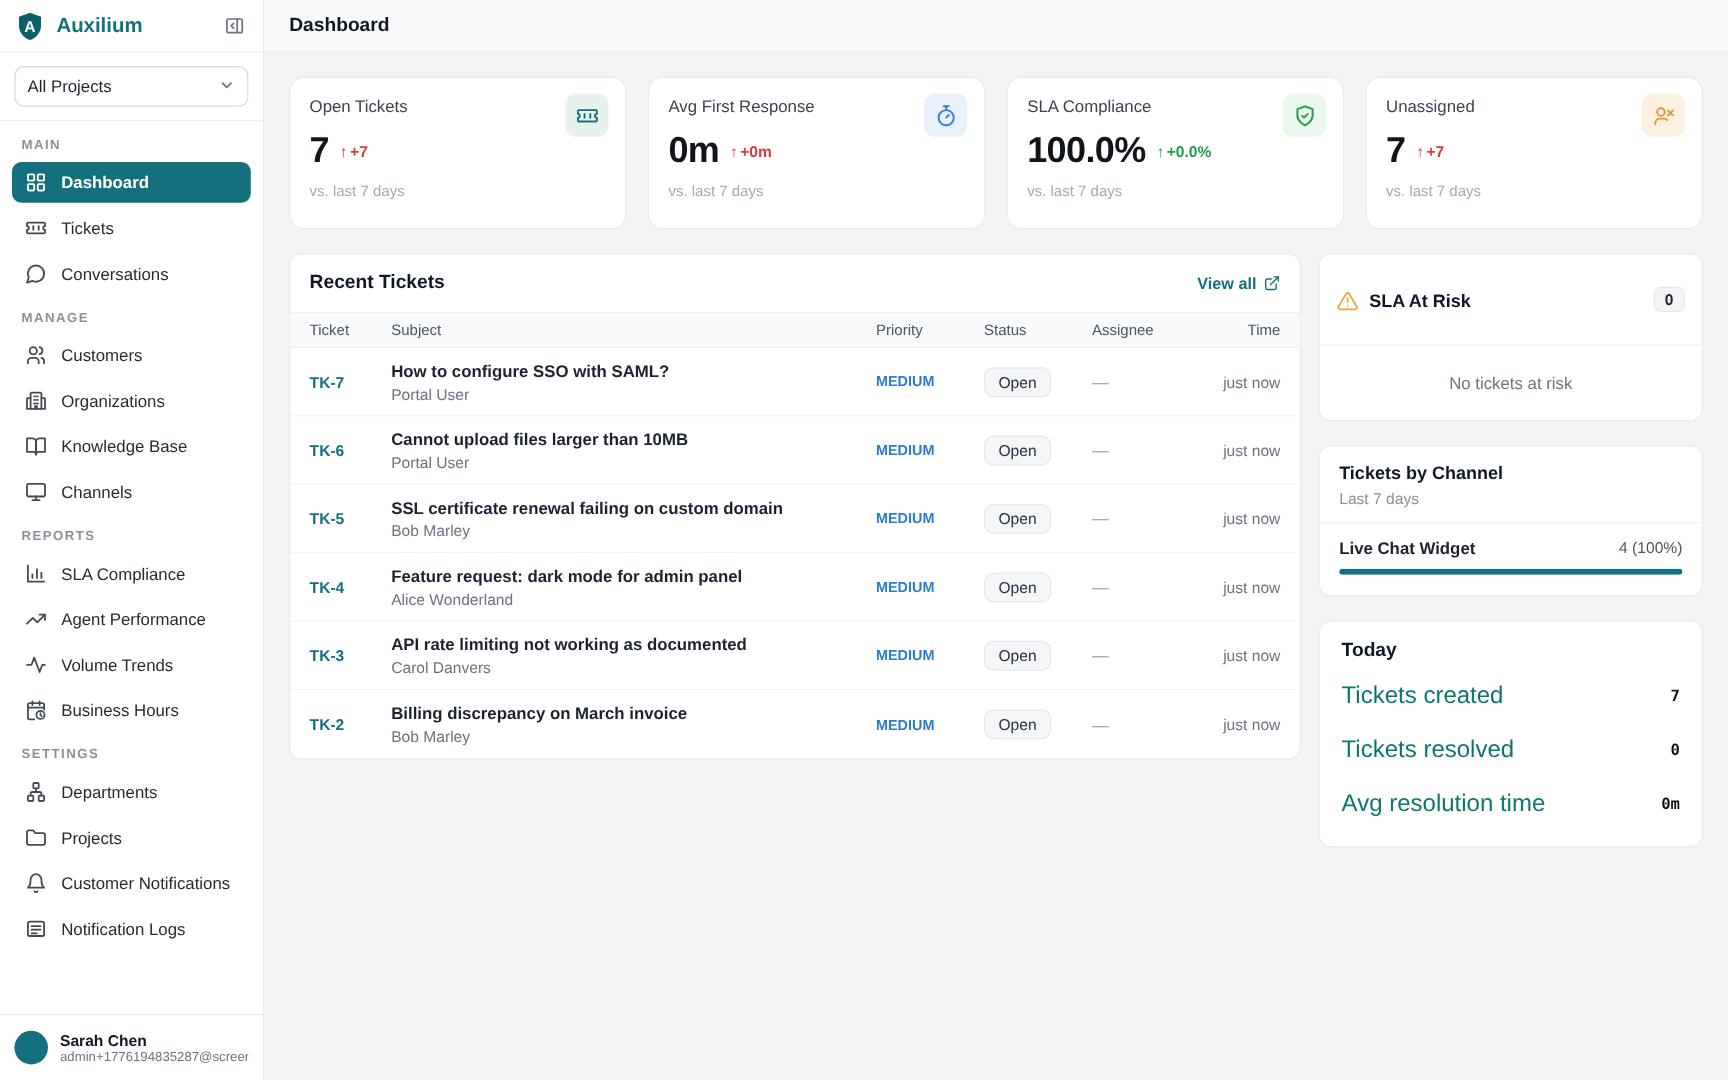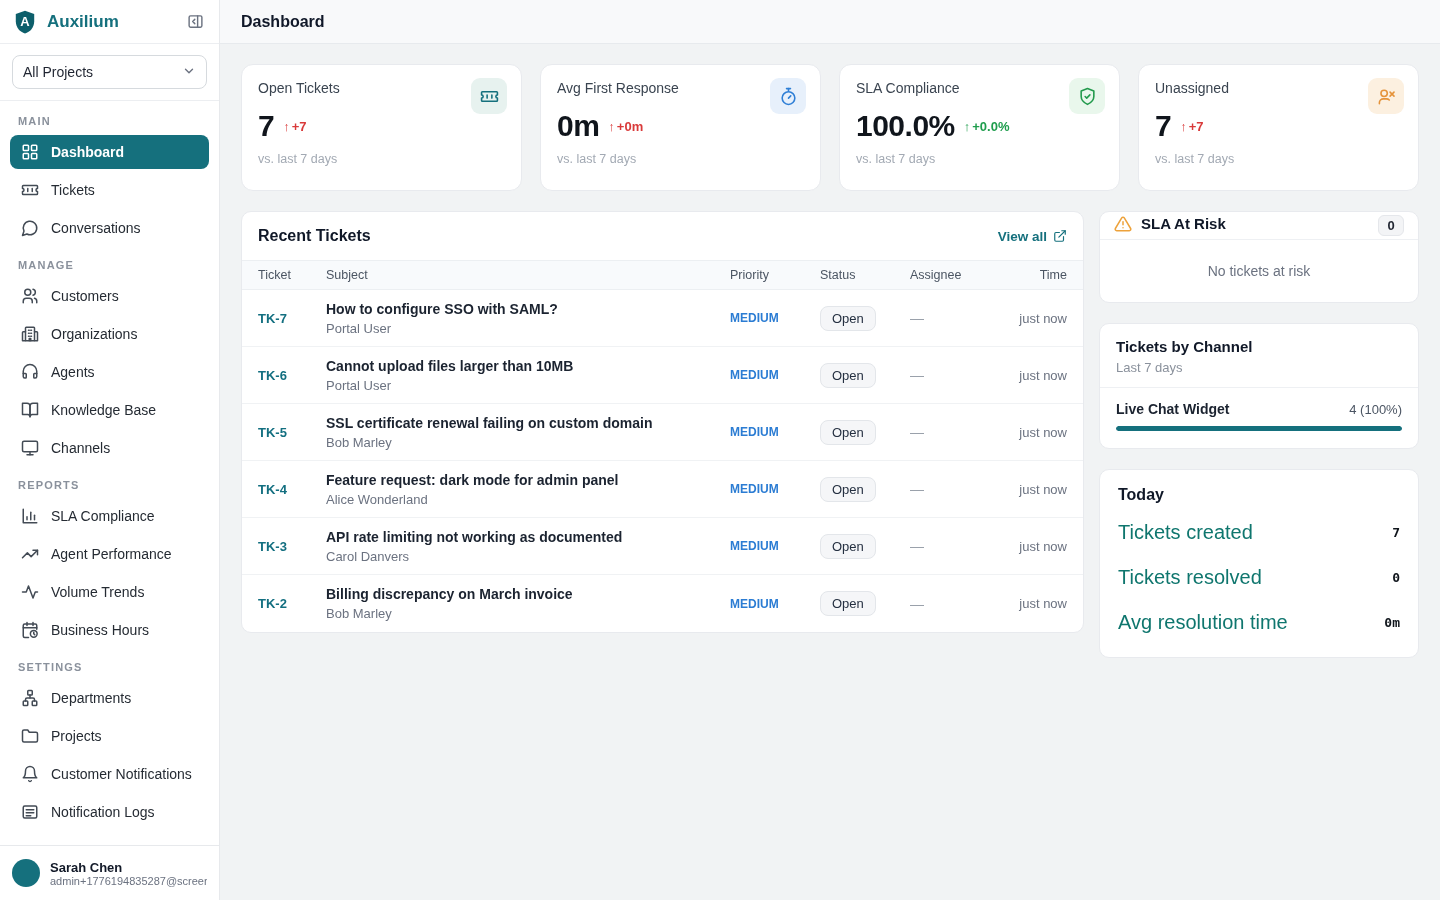--- a/index.html
+++ b/index.html
@@ -80,34 +80,34 @@
   .t-id { font-size:13px; font-weight:700; color:#136f80; }
   .t-subject { font-size:14px; font-weight:600; color:#1b2330; }
   .t-req { font-size:13px; color:#6b7280; margin-top:4px; }
   .t-pri { font-size:12px; font-weight:700; color:#2b7cd3; }
   .badge-open { display:inline-block; padding:4px 11px; font-size:13px; color:#253041;
                 background:#f5f6f8; border:1px solid #e3e6ea; border-radius:8px; }
   .t-assignee { font-size:14px; color:#9aa1ab; }
   .t-time { font-size:13px; color:#6b7280; text-align:right; }
 
   .panel { margin-bottom:20px; }
-  .sla-head { display:flex; align-items:flex-start; padding:3px 14px; }
+  .sla-head { display:flex; align-items:flex-end; padding:27px 14px; }
   .sla-head svg { width:18px; height:18px; color:#eda23b; }
   .sla-title { font-size:15px; font-weight:700; margin-left:9px; color:#101828; }
   .sla-count { margin-left:auto; min-width:26px; text-align:center; padding:2px 8px;
                background:#f3f4f6; border:1px solid #e5e7eb; border-radius:6px; font-size:13px;
                font-weight:700; color:#1f2430; }
   .sla-body { border-top:1px solid #eef0f3; padding:23px 10px; text-align:center; font-size:14px;
               color:#6b7280; }
 
   .ch-head { padding:14px 16px 12px; }
   .ch-title { font-size:15px; font-weight:700; color:#101828; }
   .ch-sub { font-size:13px; color:#8a919c; margin-top:5px; }
   .ch-body { border-top:1px solid #eef0f3; padding:13px 16px 17px; }
-  .ch-row-top { display:flex; align-items:center; justify-content:space-between;gap:32px; }
+  .ch-row-top { display:flex; align-items:flex-start; justify-content:space-between;gap:32px; }
   .ch-name { font-size:14px; font-weight:600; color:#1b2330; }
   .ch-val { font-size:13px; color:#4b5563; }
   .ch-bar { margin-top:9px; height:5px; border-radius:3px; background:#e8ecee; overflow:hidden; }
   .ch-bar-fill { height:100%; background:#15707d; border-radius:3px; }
 
   .today { padding:16px 18px 12px; }
   .today-title { font-size:16px; font-weight:700; color:#101828; margin-bottom:6px; }
   .today-row { display:flex; align-items:center; justify-content:space-between; padding:11px 0; }
   .today-label { font-size:20px; color:#0f766e; }
   .today-val { font-family:"DejaVu Sans Mono", monospace; font-size:13px; font-weight:700;
@@ -183,28 +183,20 @@
           <rect x="6" y="3" width="12" height="18" rx="1"></rect>
           <path d="M6 9H3a1 1 0 0 0-1 1v11h4"></path>
           <path d="M18 9h3a1 1 0 0 1 1 1v11h-4"></path>
           <path d="M10 7h1M13 7h1M10 11h1M13 11h1M10 15h1M13 15h1"></path>
           <path d="M11 21v-3h2v3"></path>
         </svg>
         <span>Organizations</span>
       </div>
       <div class="nav-item">
         <svg class="" viewBox="0 0 24 24" fill="none" stroke="currentColor" stroke-width="2" stroke-linecap="round" stroke-linejoin="round">
-          <path d="M3 14v-3a9 9 0 0 1 18 0v3"></path>
-          <path d="M3 14h3a1 1 0 0 1 1 1v4a1 1 0 0 1-1 1H5a2 2 0 0 1-2-2Z"></path>
-          <path d="M21 14h-3a1 1 0 0 0-1 1v4a1 1 0 0 0 1 1h1a2 2 0 0 0 2-2Z"></path>
-        </svg>
-        <span>Agents</span>
-      </div>
-      <div class="nav-item">
-        <svg class="" viewBox="0 0 24 24" fill="none" stroke="currentColor" stroke-width="2" stroke-linecap="round" stroke-linejoin="round">
           <path d="M2 3h6a4 4 0 0 1 4 4v14a3 3 0 0 0-3-3H2Z"></path>
           <path d="M22 3h-6a4 4 0 0 0-4 4v14a3 3 0 0 1 3-3h7Z"></path>
         </svg>
         <span>Knowledge Base</span>
       </div>
       <div class="nav-item">
         <svg class="" viewBox="0 0 24 24" fill="none" stroke="currentColor" stroke-width="2" stroke-linecap="round" stroke-linejoin="round">
           <rect x="2" y="3" width="20" height="14" rx="2"></rect>
           <path d="M8 21h8"></path>
           <path d="M12 17v4"></path>

